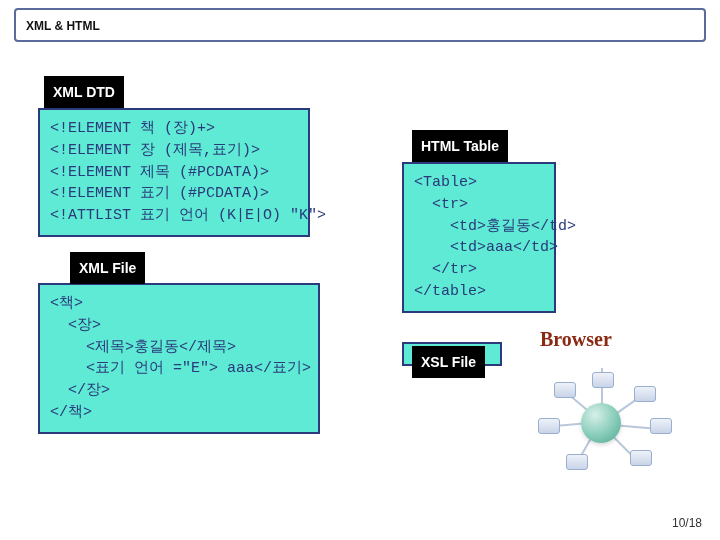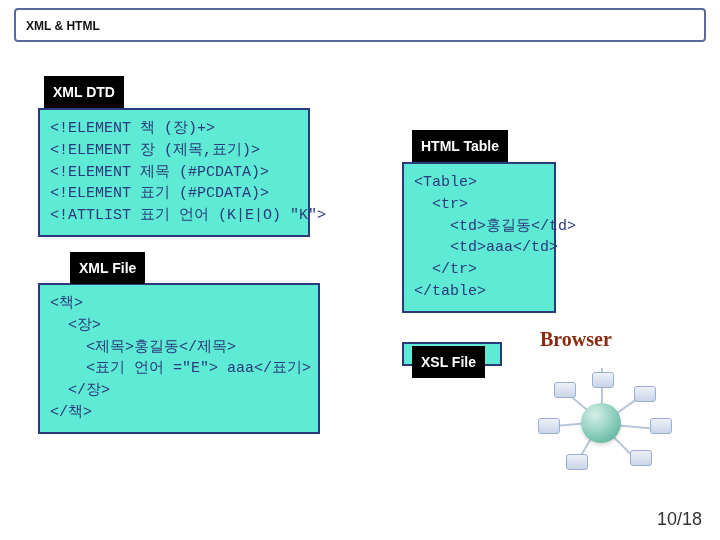--- a/index.html
+++ b/index.html
@@ -54,21 +54,21 @@
     position: absolute;
     color: #8b2a12;
     font-family: Georgia, 'Times New Roman', serif;
     font-weight: bold;
     font-size: 20px;
   }
   .page-num {
     position: absolute;
     bottom: 10px;
     right: 18px;
-    font-size: 18px;
+    font-size: 12px;
     color: #333;
   }
   .network-graphic {
     position: absolute;
     width: 150px;
     height: 90px;
   }
   .node {
     position: absolute;
     width: 22px;

